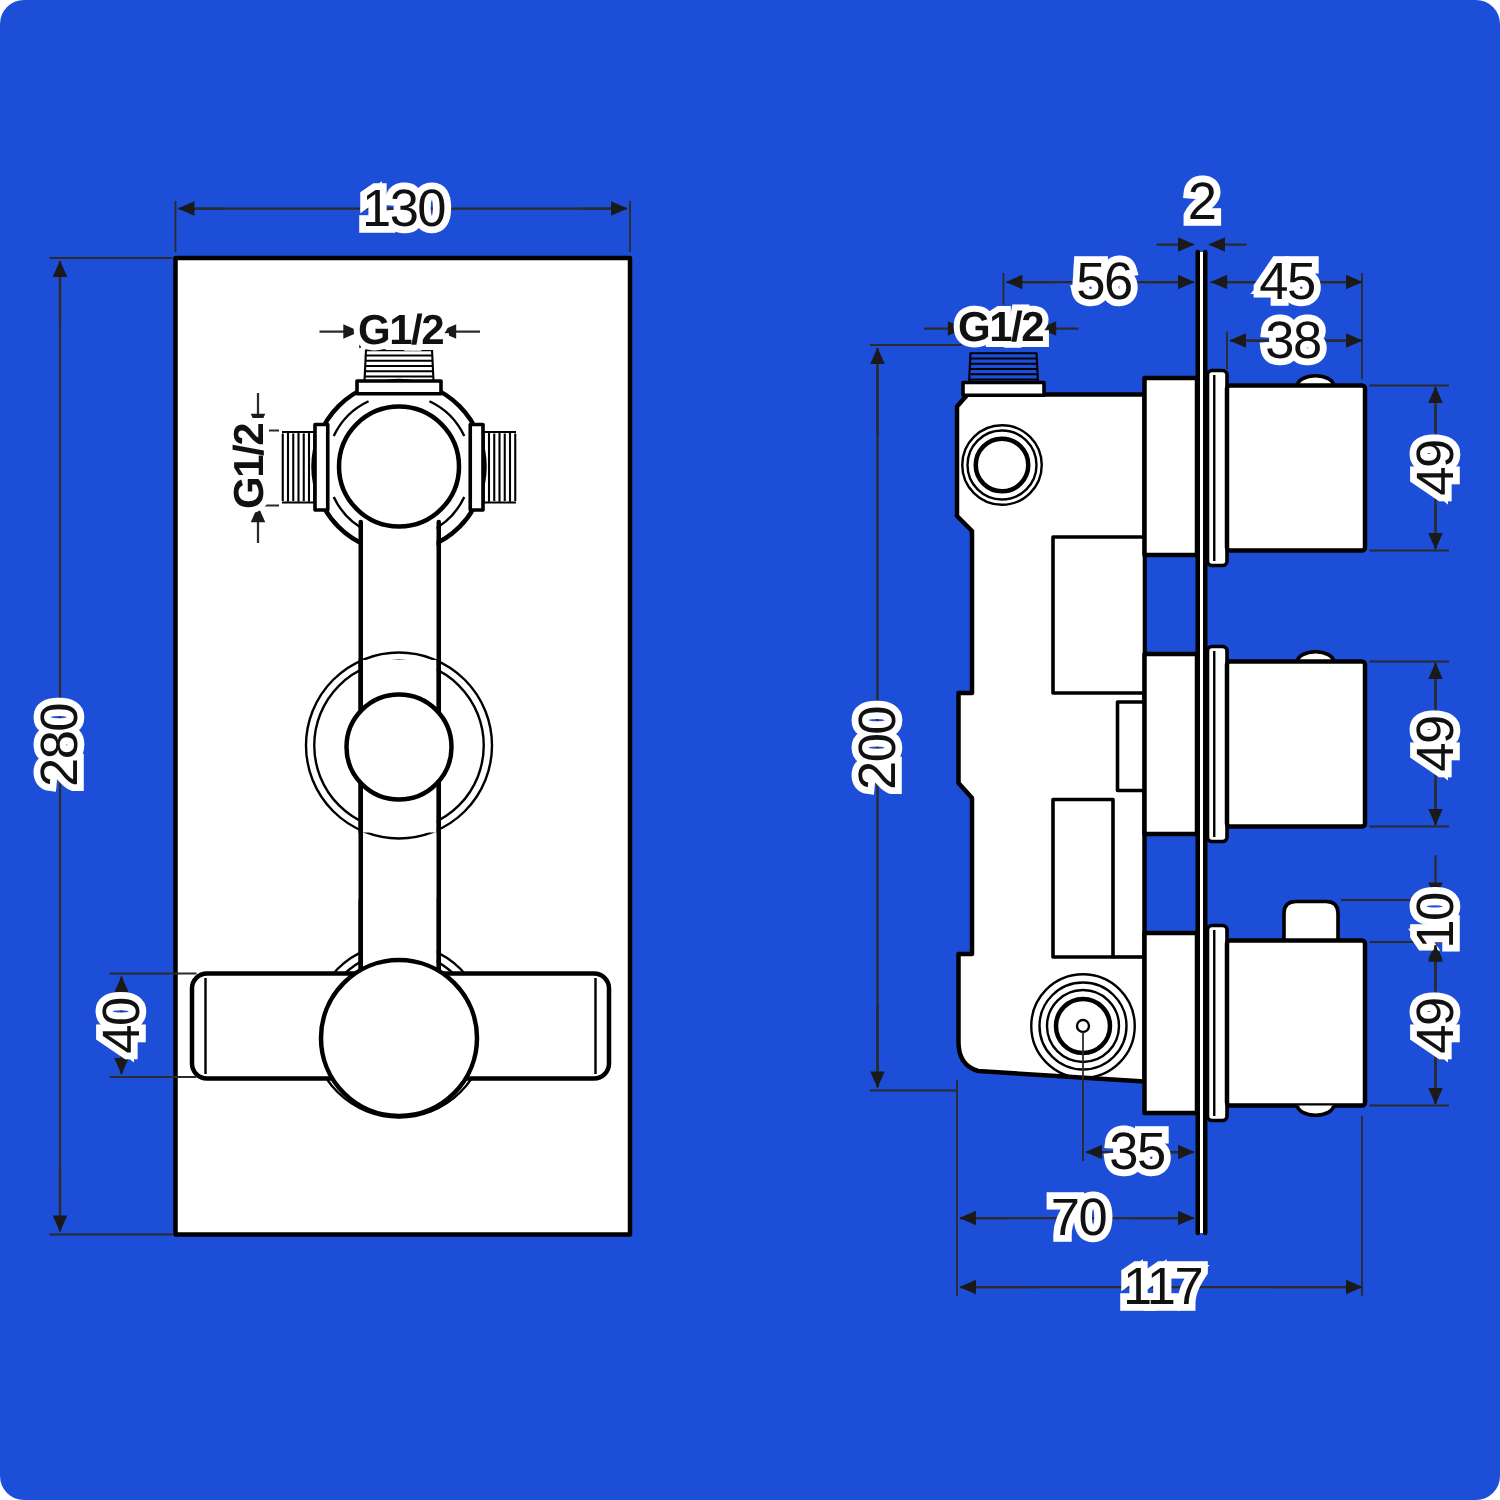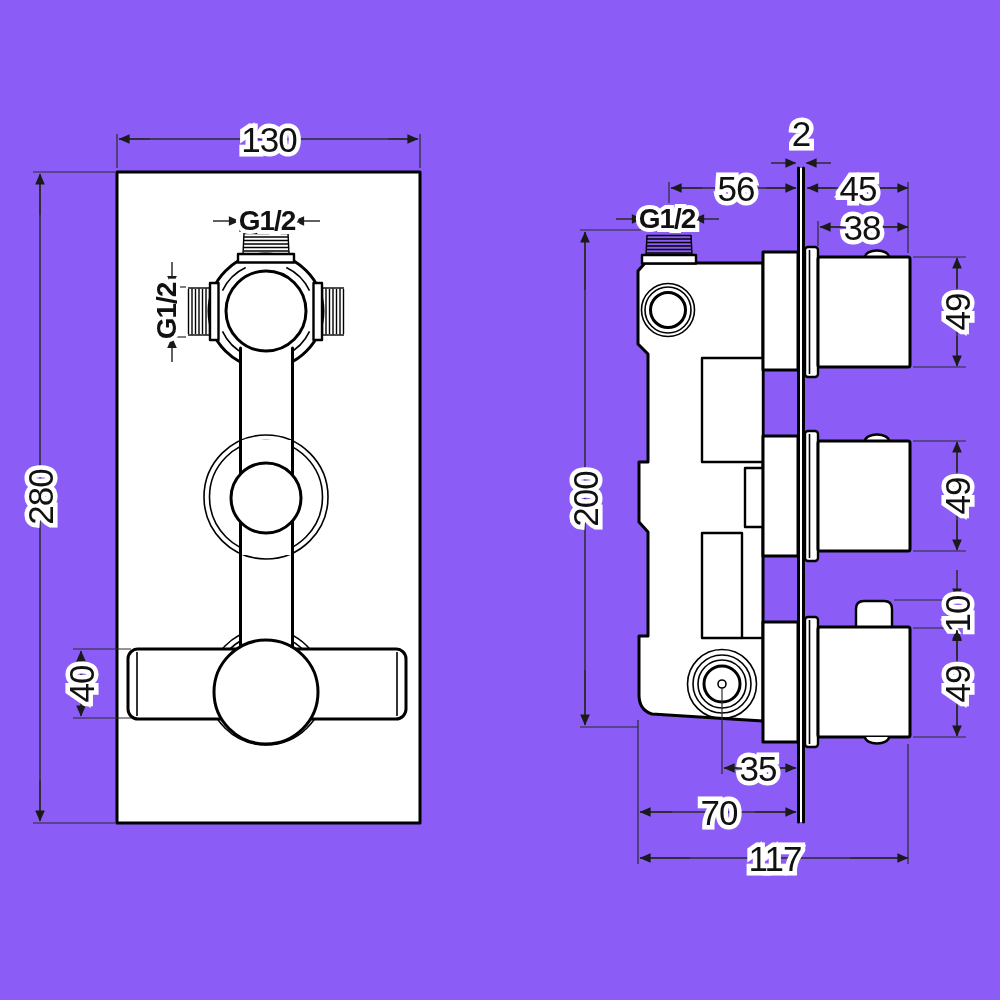--- a/index.html
+++ b/index.html
@@ -1,17 +1,17 @@
 <!DOCTYPE html>
 <html><head>
 <meta charset="utf-8">
 <style>
   html,body{margin:0;padding:0;background:#ffffff;}
-  .stage{position:relative;width:1000px;height:1000px;background:#8b5cf6;overflow:hidden;
-         font-family:"Liberation Sans",sans-serif;}
+  .stage{position:relative;width:1000px;height:1000px;background:#1d4ed8;overflow:hidden;
+         font-family:"Liberation Sans",sans-serif;border-radius:16px;}
   svg{display:block}
   .obj   {fill:none;stroke:#000;stroke-width:3;stroke-linejoin:round;stroke-linecap:round;}
   .objf  {fill:#fff;stroke:#000;stroke-width:3;stroke-linejoin:round;}
   .obj2  {fill:#fff;stroke:#000;stroke-width:2.4;stroke-linejoin:round;}
   .thin  {fill:none;stroke:#000;stroke-width:1.6;}
   .thread{fill:none;stroke:#000;stroke-width:1.4;}
   .dim   {fill:none;stroke:#2b2b2b;stroke-width:1.5;}
   .ext   {fill:none;stroke:#2b2b2b;stroke-width:1.2;}
   .dimtext{font-family:"Liberation Sans",sans-serif;font-size:35px;fill:#111;
            letter-spacing:-1px;paint-order:stroke fill;stroke:#fff;stroke-width:9px;

